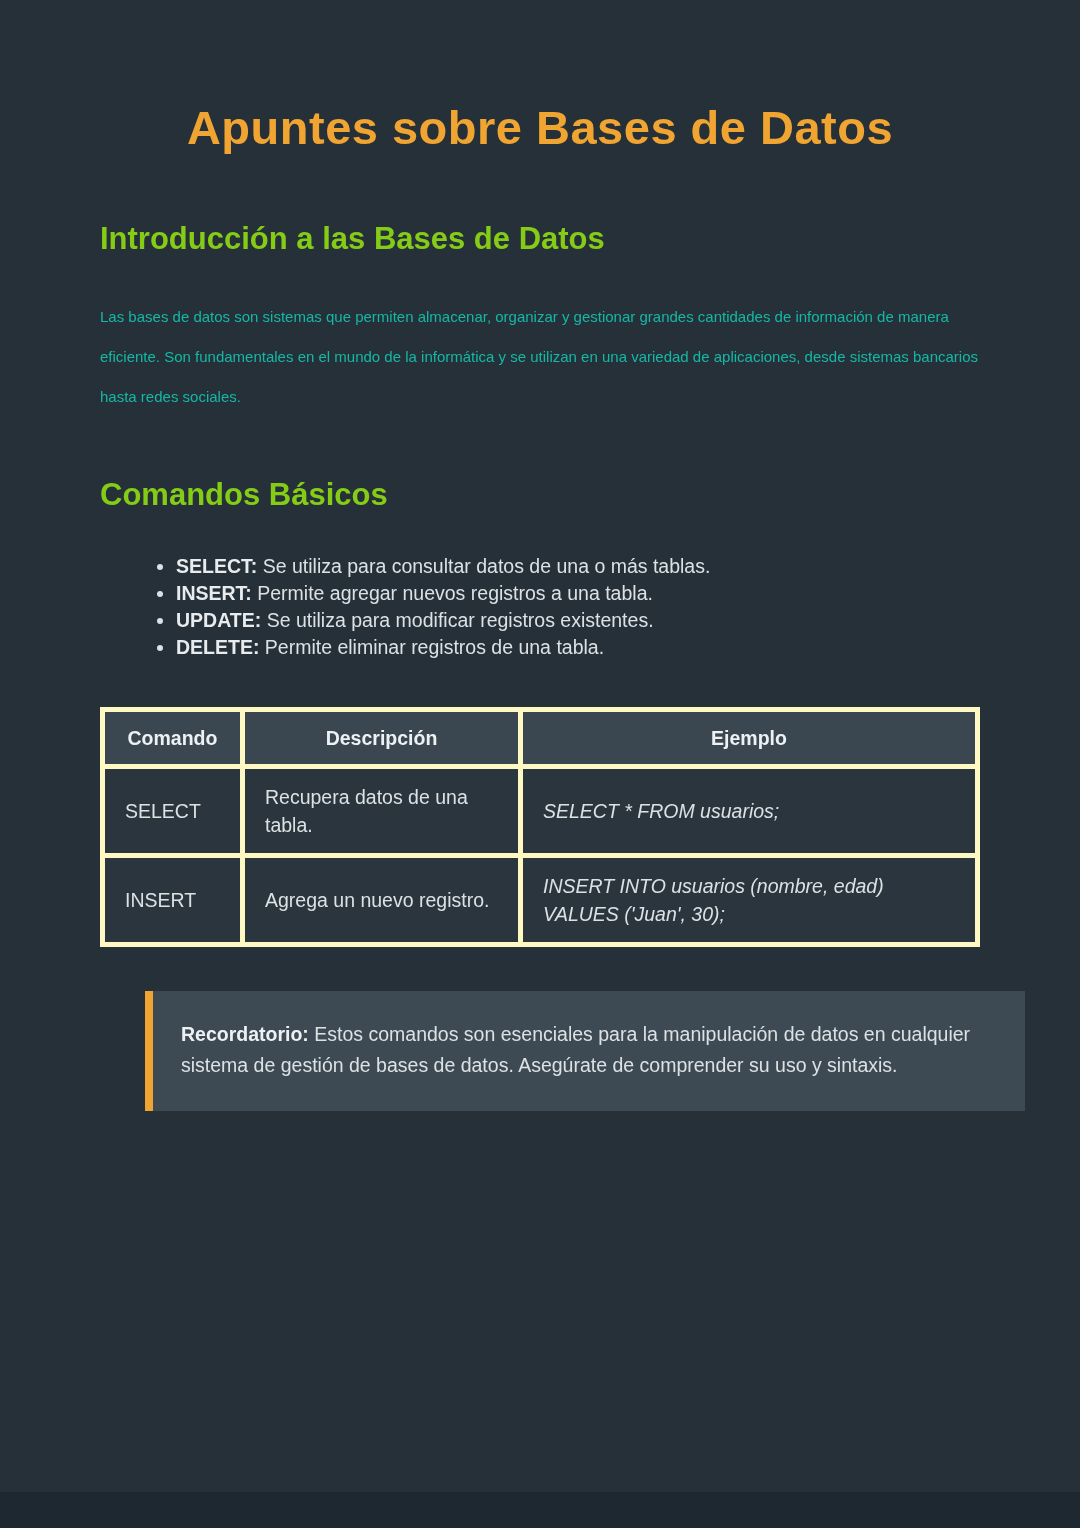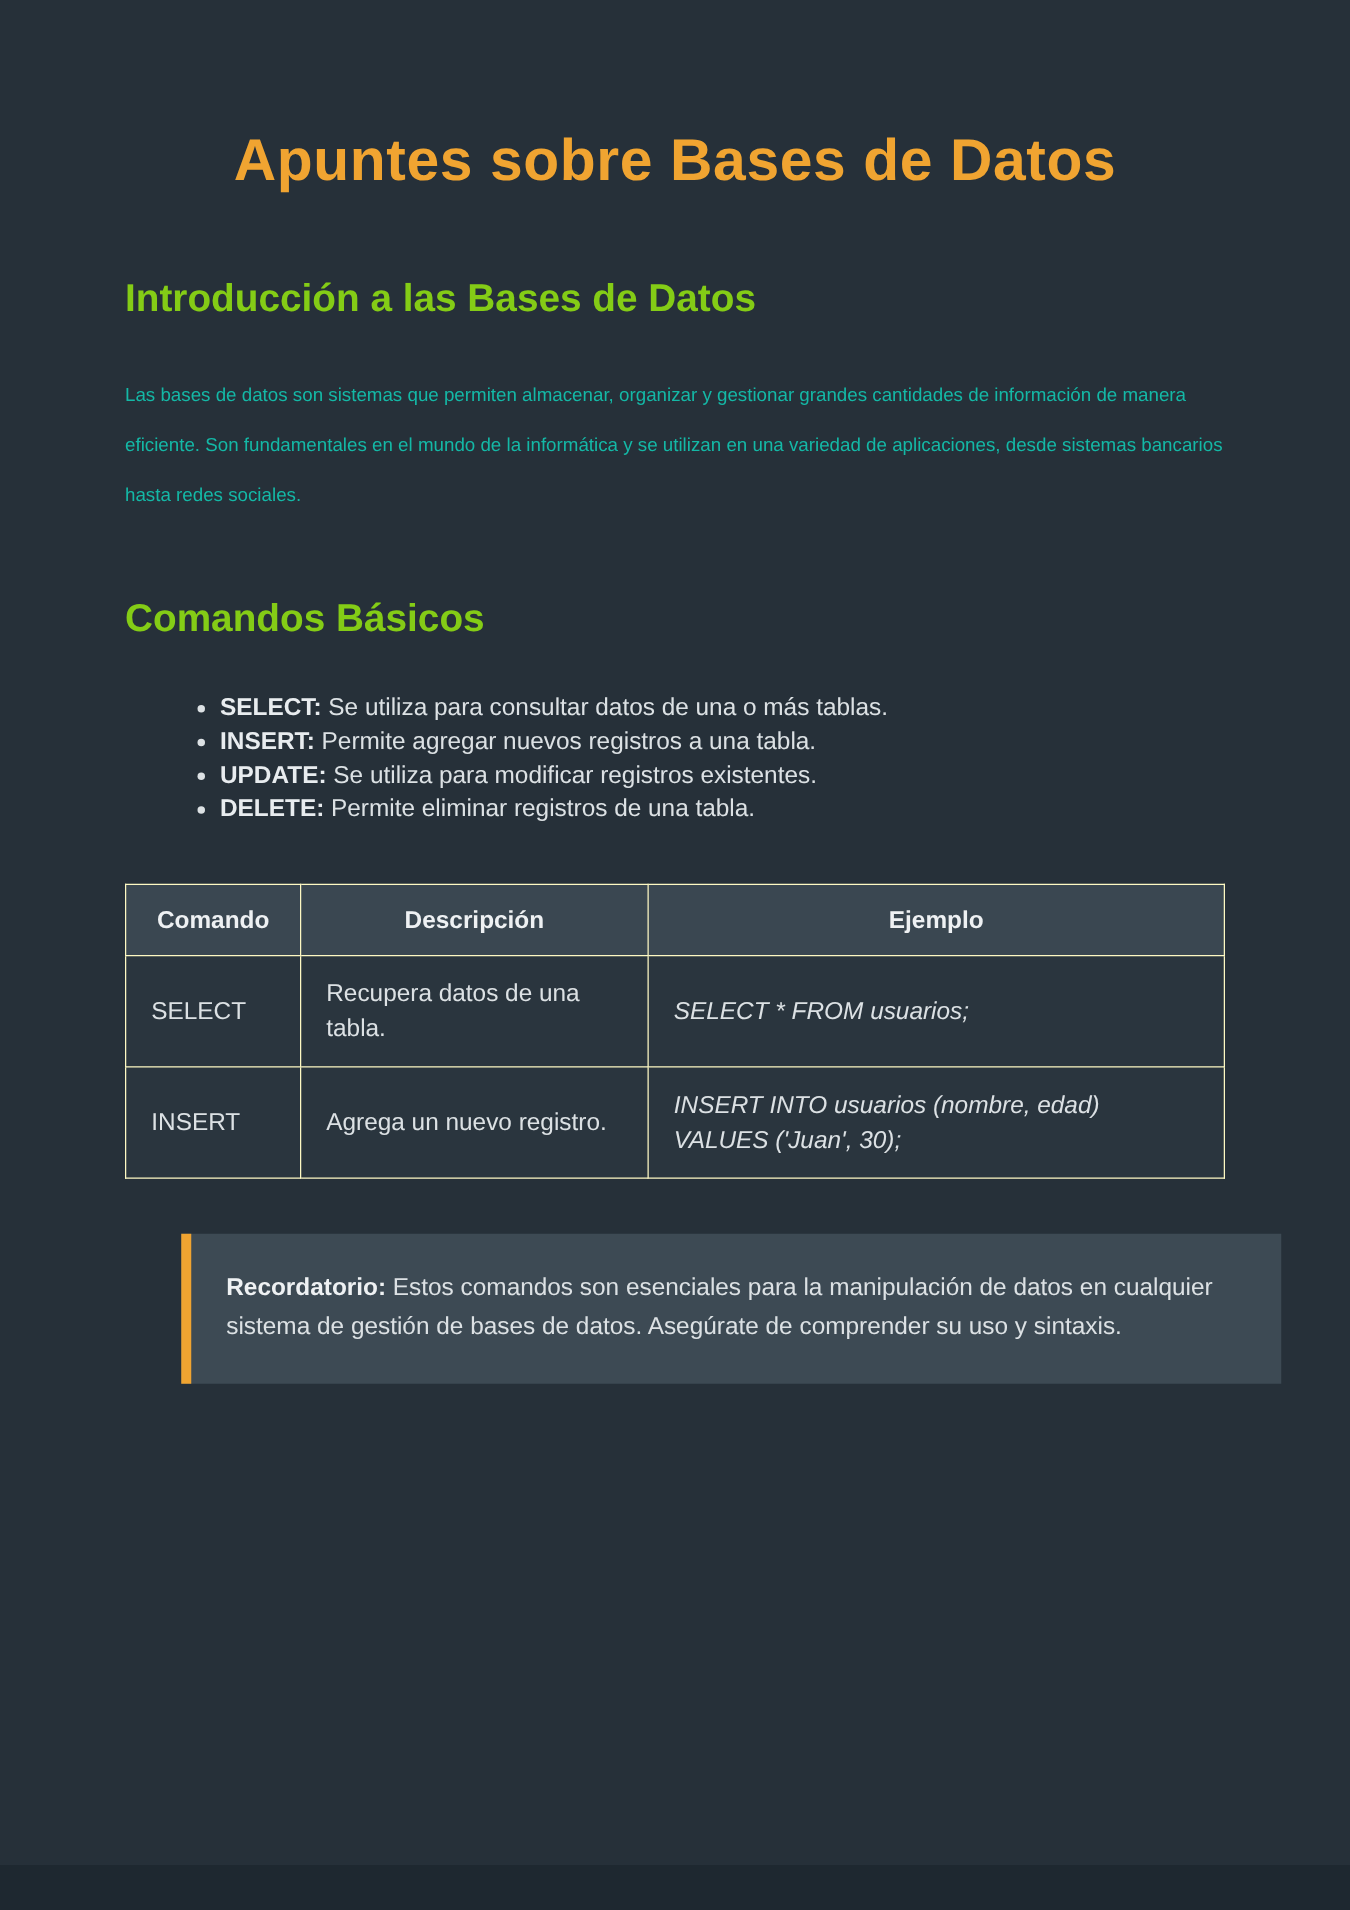--- a/index.html
+++ b/index.html
@@ -60,21 +60,21 @@
   }
   ul.commands-list li strong { font-weight: 700; color: #e8ecef; }
 
   table.commands-table {
     width: 880px;
     border-collapse: collapse;
     margin-bottom: 44px;
   }
   table.commands-table th,
   table.commands-table td {
-    border: 1px solid #fef9c3;
+    border: 5px solid #fef9c3;
     color: #dce1e4;
     font-size: 19.5px;
     vertical-align: middle;
   }
   table.commands-table th {
     background: #3a4751;
     color: #eef1f3;
     font-weight: 700;
     height: 57px;
     text-align: center;

